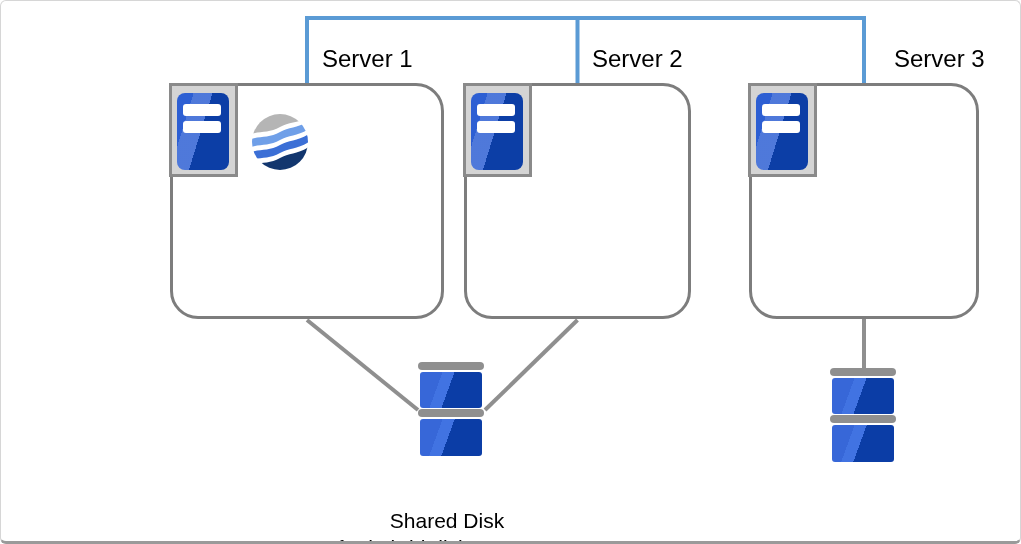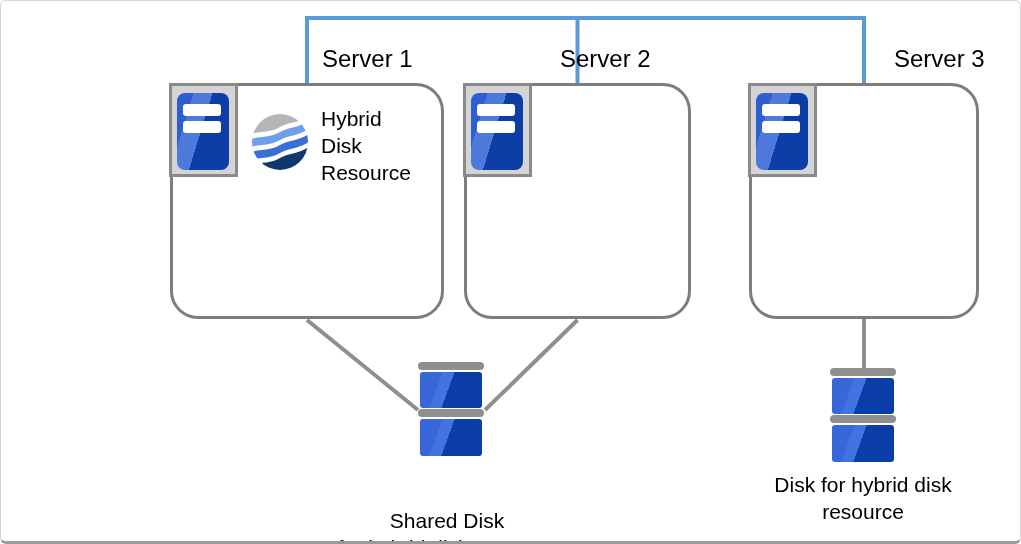--- a/index.html
+++ b/index.html
@@ -25,21 +25,21 @@
     background:#ffffff;border:3px solid #7d7d7d;border-radius:28px;
     box-sizing:border-box;
   }
   .b1{left:169px;width:274px;}
   .b2{left:463px;width:227px;}
   .b3{left:748px;width:230px;}
 
   
   .slabel{position:absolute;top:47px;font-size:24px;line-height:22px;white-space:nowrap;}
   .l1{left:321px;}
-  .l2{left:559px;}
+  .l2{left:591px;}
   .l3{left:893px;}
 
   
   .sicon{
     position:absolute;top:82px;width:69px;height:94px;
     background:#d4d4d4;border:3px solid #8a8a8a;box-sizing:border-box;
   }
   .i1{left:168px;}
   .i2{left:462px;}
   .i3{left:747px;}
@@ -134,35 +134,30 @@
         </clipPath>
       </defs>
     <g clip-path="url(#waveclip)">
       <rect x="-2" y="-2" width="64" height="64" fill="#ffffff"></rect>
       <path fill="#b5b5b5" d="M-4,-4 H64 V2 C50,12 40,9 30,15 C18,22 8,18 -4,24 Z"></path>
       <path fill="#6f9fe8" d="M-4,29 C8,23 18,27 30,20 C40,14 50,17 64,5 V13 C50,25 40,22 30,28 C18,35 8,31 -4,37 Z"></path>
       <path fill="#3b6fd6" d="M-4,42 C8,36 18,40 30,33 C40,27 50,30 64,18 V26 C50,38 40,35 30,41 C18,48 8,44 -4,50 Z"></path>
       <path fill="#12366e" d="M-4,55 C8,49 18,53 30,46 C40,40 50,43 64,31 V64 H-4 Z"></path>
     </g>
   </svg>
-  <div class="hybrid-text">Hybrid
-Disk
-Resource</div>
 
   <div class="disk disk-shared">
     <div class="platter-bar pb1"></div>
     <div class="platter-body pd1"></div>
     <div class="platter-bar pb2"></div>
     <div class="platter-body pd2"></div>
   </div>
   <div class="disk-label dl-shared">Shared Disk
 for hybrid disk resource</div>
 
   <div class="disk disk-hybrid">
     <div class="platter-bar pb1"></div>
     <div class="platter-body pd1"></div>
     <div class="platter-bar pb2"></div>
     <div class="platter-body pd2"></div>
   </div>
-  <div class="disk-label dl-hybrid">Disk for hybrid disk
-resource</div>
 
 </div>
 
 </body></html>

